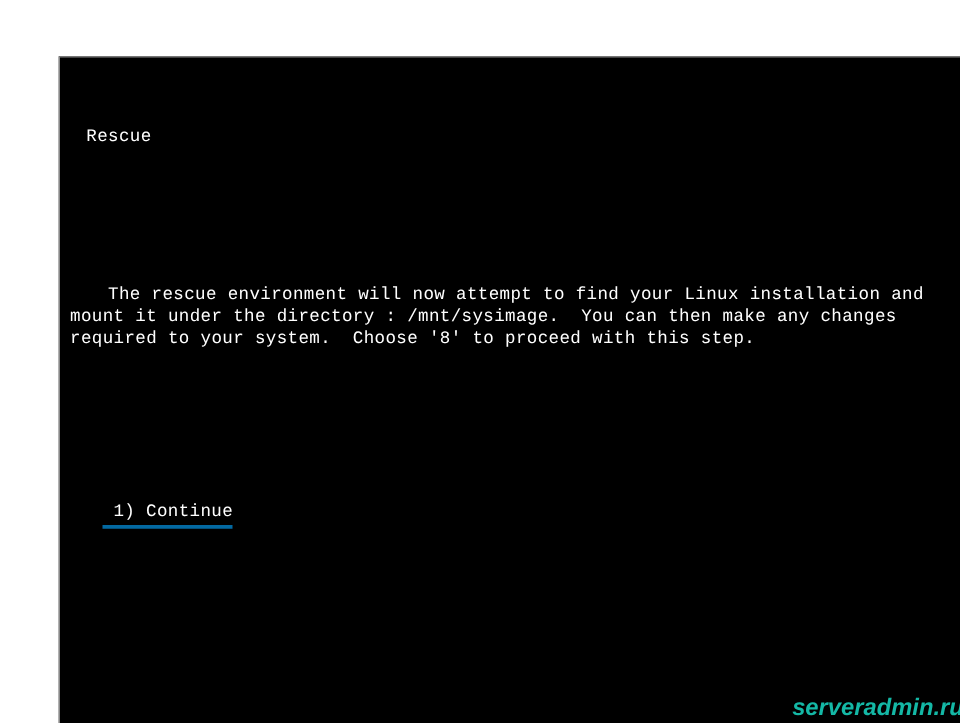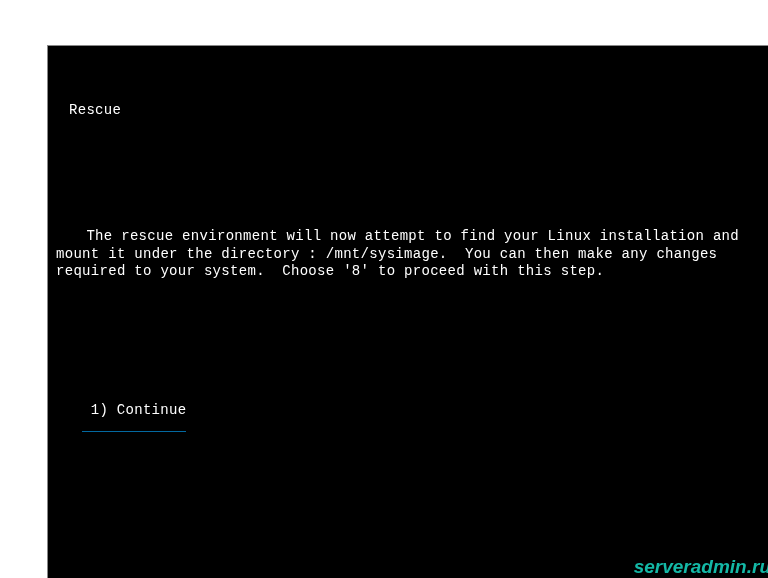--- a/index.html
+++ b/index.html
@@ -28,23 +28,23 @@
       font-size: 14px;
       line-height: 1.25;
       letter-spacing: 0.3px;
       white-space: pre-wrap;
     }
     .line {
       display: block;
       min-height: 17px;
     }
     .underline-red {
-      border-bottom: 1px solid #0369a1;
+      border-bottom: 3px solid #0369a1;
       display: inline-block;
-      padding-bottom: 11px;
+      padding-bottom: 0;
     }
     .watermark {
       position: absolute;
       right: 14px;
       bottom: 12px;
       color: #14b8a6;
       font-family: Arial, sans-serif;
       font-size: 19px;
       font-style: italic;
       font-weight: bold;

